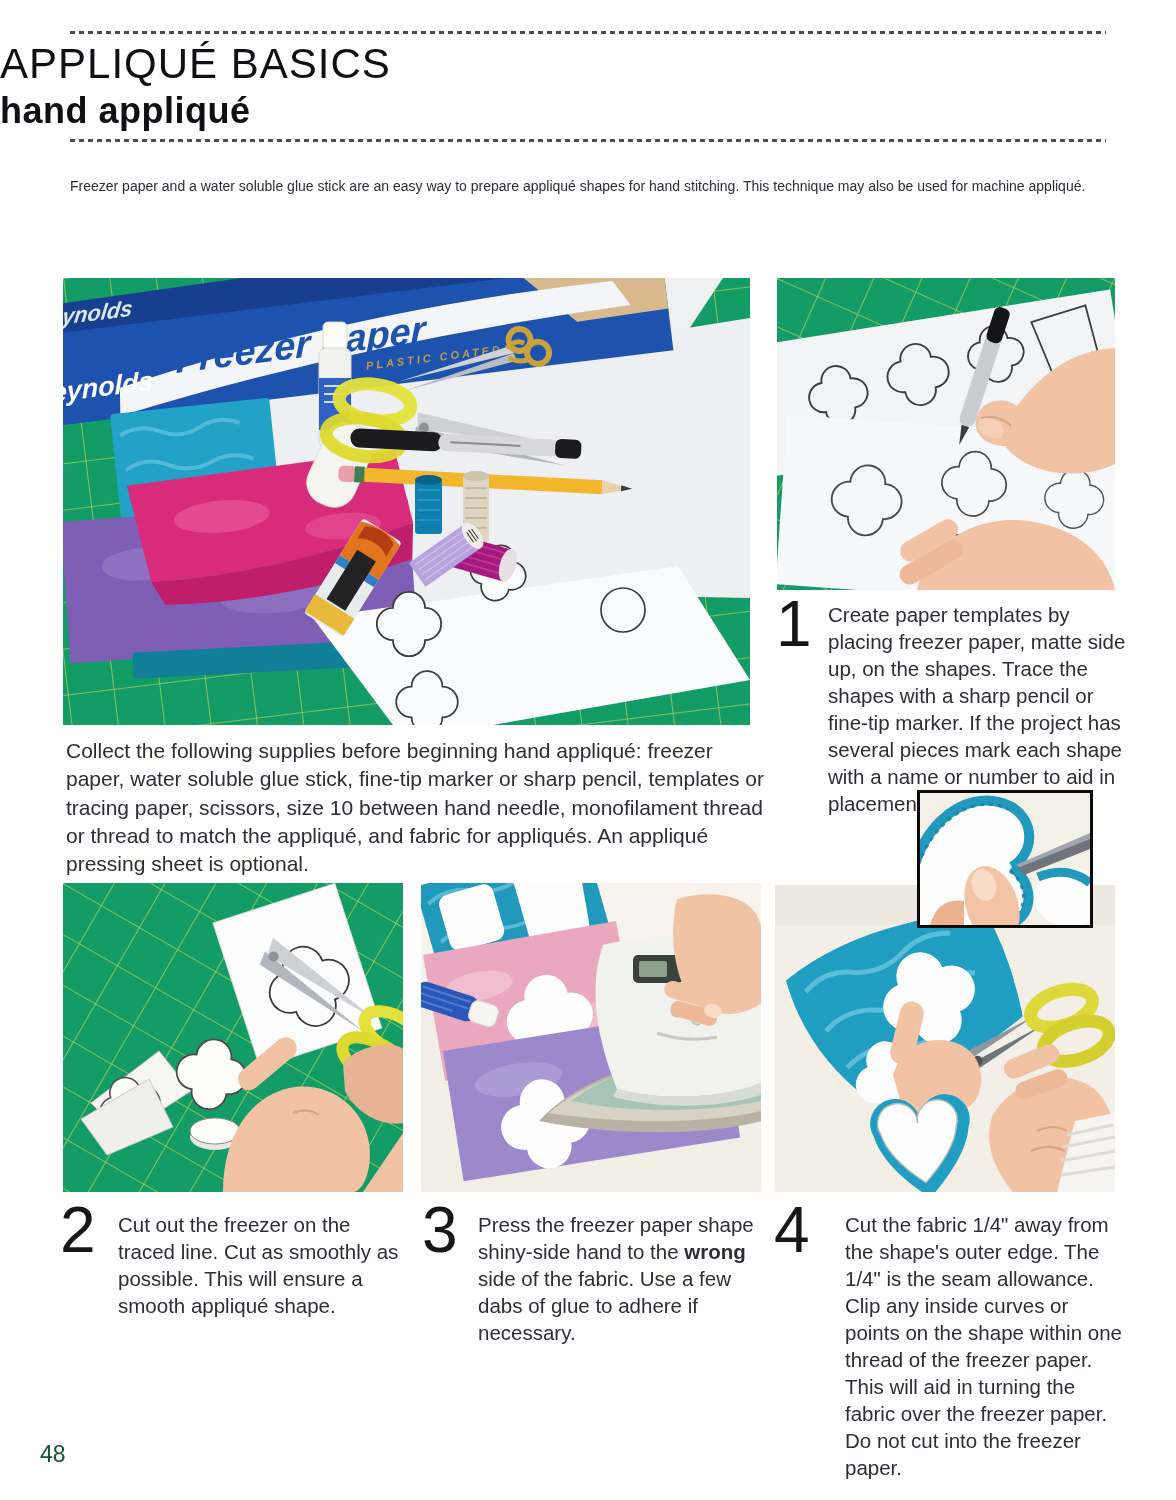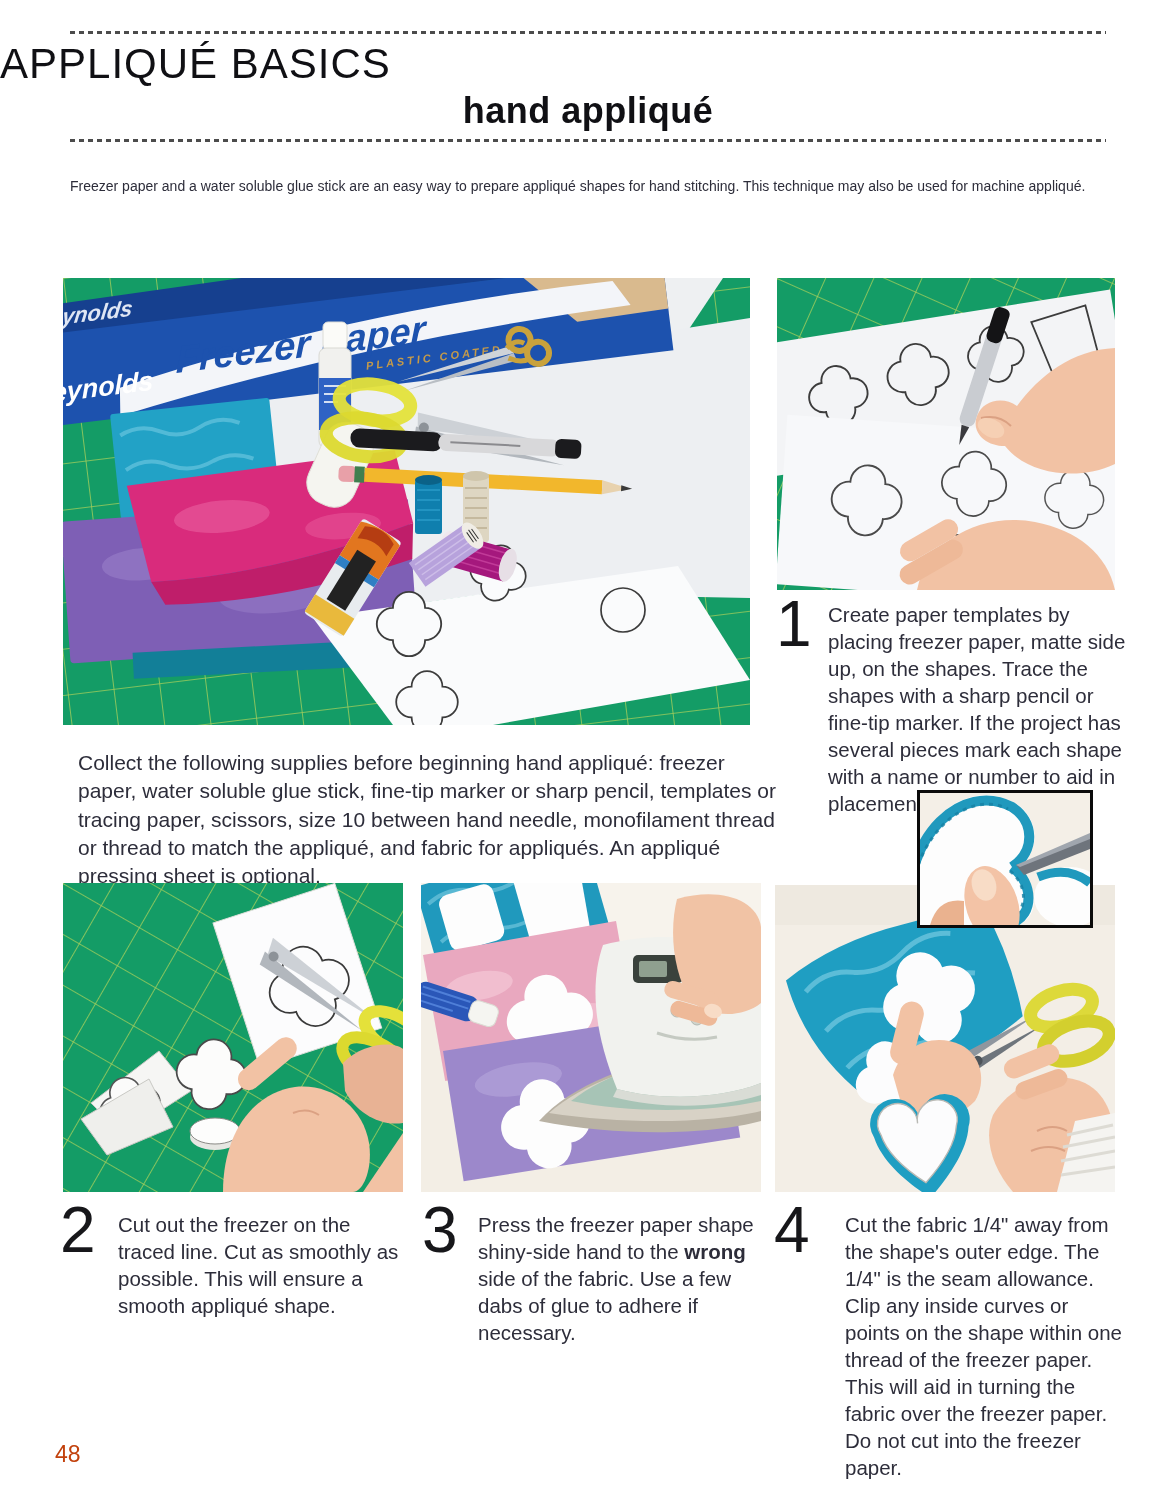--- a/index.html
+++ b/index.html
@@ -4,25 +4,25 @@
 <style>
   html,body{margin:0;padding:0;background:#ffffff}
   .page{position:relative;width:1176px;height:1500px;background:#ffffff;overflow:hidden;
         font-family:"Liberation Sans",sans-serif;color:#2d2d3a}
   .rule{position:absolute;left:70px;width:1036px;height:3px;
         background:repeating-linear-gradient(90deg,#4c4c4c 0 5px,transparent 5px 9px)}
   .rule-top{top:31px}
   .rule-bottom{top:139px}
   .title{position:absolute;top:40px;left:0;width:100%;margin:0;text-align:left;
          font-size:42px;font-weight:400;letter-spacing:1px;color:#101014}
-  .subtitle{position:absolute;top:90px;left:0;width:100%;margin:0;text-align:center;
+  .subtitle{position:absolute;top:90px;left:0;width:100%;margin:0;text-align:left;
             font-size:36px;font-weight:700;letter-spacing:.5px;color:#101014}
   .intro{position:absolute;top:177px;left:70px;width:1050px;margin:0;
          font-size:14px;line-height:1.32}
-  .caption{position:absolute;top:737px;left:66px;width:705px;margin:12px;
+  .caption{position:absolute;top:737px;left:66px;width:705px;margin:0;
            font-size:21px;line-height:1.35}
   .photo{position:absolute;margin:0;padding:0;overflow:hidden;background:#e8e8e8}
   .photo svg{display:block;width:100%;height:100%}
   .photo-supplies{left:63px;top:278px;width:687px;height:447px}
   .photo-tracing{left:777px;top:278px;width:338px;height:312px}
   .photo-cutpaper{left:63px;top:883px;width:340px;height:309px}
   .photo-ironing{left:421px;top:883px;width:340px;height:309px}
   .photo-cutfabric{left:775px;top:885px;width:340px;height:307px}
   .inset{position:absolute;left:917px;top:790px;width:170px;height:132px;margin:0;
          border:3px solid #0b0b0b;z-index:3;overflow:hidden;background:#f2ede4}
@@ -31,21 +31,21 @@
             font-stretch:condensed}
   .n1{left:776px;top:592px}
   .n2{left:60px;top:1198px}
   .n3{left:422px;top:1198px}
   .n4{left:774px;top:1198px}
   .step-text{position:absolute;margin:0;font-size:20.5px;line-height:1.32}
   .t1{left:828px;top:601px;width:300px}
   .t2{left:118px;top:1211px;width:292px}
   .t3{left:478px;top:1211px;width:298px}
   .t4{left:845px;top:1211px;width:278px}
-  .pagenum{position:absolute;left:55px;top:1441px;font-size:23px;color:#c2410c}
+  .pagenum{position:absolute;left:40px;top:1441px;font-size:23px;color:#14532d}
   .hiddendefs{position:absolute;width:0;height:0;overflow:hidden}
 </style>
 </head>
 <body>
 
 <svg class="hiddendefs" aria-hidden="true">
   <defs>
     <path id="qf" d="M26,26 A14,14 0 1,1 54,26 A14,14 0 1,1 54,54 A14,14 0 1,1 26,54 A14,14 0 1,1 26,26 Z"></path>
     <path id="hrt" d="M12,36 A20,20 0 1,1 50,30 A20,20 0 1,1 88,38 C84,58 64,78 50,90 C36,78 16,58 12,36 Z"></path>
   </defs>

